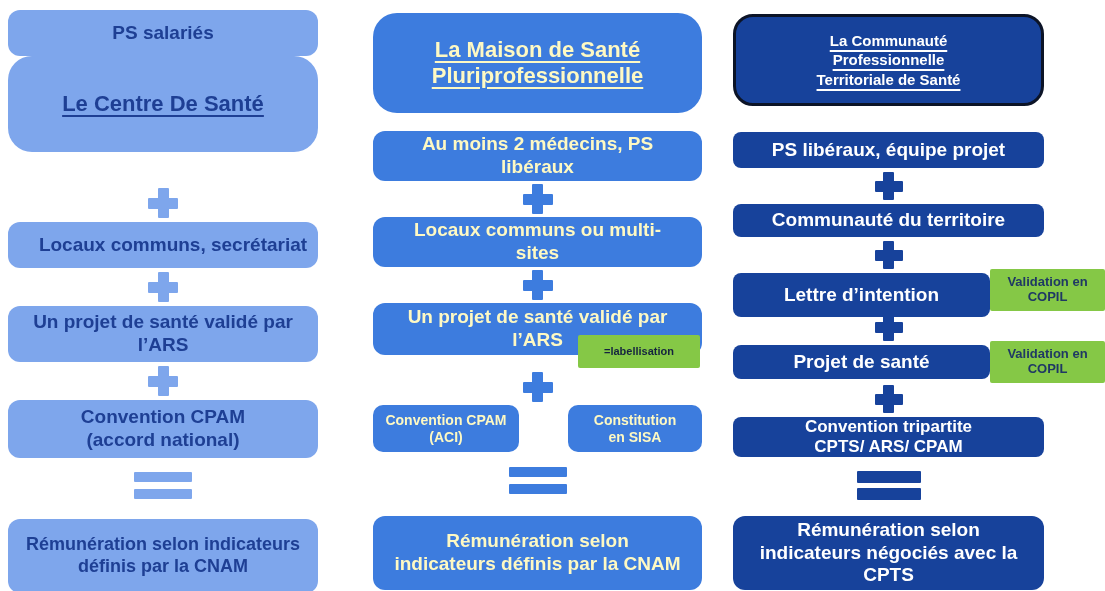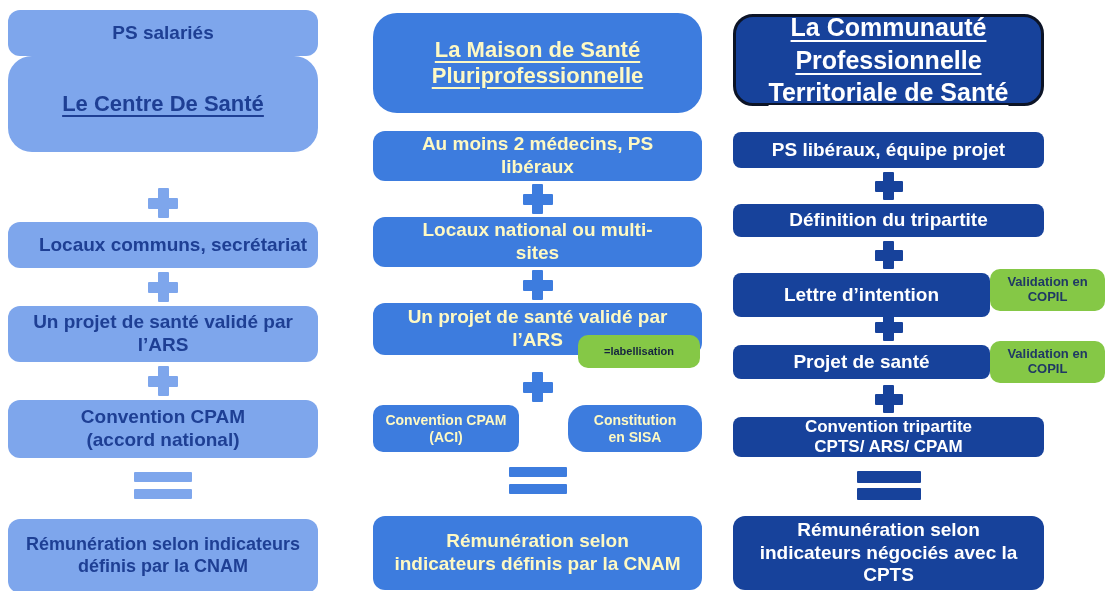--- a/index.html
+++ b/index.html
@@ -36,21 +36,21 @@
   .equals{display:flex;flex-direction:column;justify-content:space-between;
           width:58px;height:27px;flex:0 0 auto;}
   .equals i{display:block;width:100%;height:10px;border-radius:1px;}
   .e1 i{background:#7EA6EC;}
   .e2 i{background:#3D7CDE;}
   .e3 i{background:#17429B;}
   .e3{width:64px;height:29px;}
   .e3 i{height:12px;}
 
   
-  .tag{position:absolute;background:#85C846;border-radius:10px;
+  .tag{position:absolute;background:#85C846;border-radius:2px;
        display:flex;align-items:center;justify-content:center;text-align:center;
        box-sizing:border-box;}
   .tag-label{white-space:pre-line;line-height:1.15;font-size:13px;}
 
   .row{position:relative;width:100%;}
 </style>
 </head>
 <body>
 
 <div class="canvas">
@@ -98,72 +98,72 @@
 Pluriprofessionnelle</span>
     </div>
 
     <div class="box c2 step" style="height:50px;">
       <span class="label">Au moins 2 médecins, PS
 libéraux</span>
     </div>
     <div class="plus p2" style="margin:3px 0;"></div>
 
     <div class="box c2 step" style="height:50px;">
-      <span class="label">Locaux national ou multi-
+      <span class="label">Locaux communs ou multi-
 sites</span>
     </div>
     <div class="plus p2" style="margin:3px 0;"></div>
 
     <div class="row" style="height:52px;">
       <div class="box c2 step" style="height:52px;">
         <span class="label">Un projet de santé validé par
 l’ARS</span>
       </div>
       <div class="tag" style="right:2px;bottom:-13px;width:122px;height:33px;">
         <span class="tag-label" style="color:#15233f;font-size:11px;">=labellisation</span>
       </div>
     </div>
     <div class="plus p2" style="margin:17px 0 3px 0;"></div>
 
     <div class="row" style="height:47px;display:flex;justify-content:space-between;">
       <div class="box c2" style="width:146px;height:47px;border-radius:10px;font-size:14px;">
         <span class="label">Convention CPAM
 (ACI)</span>
       </div>
-      <div class="box c2" style="width:134px;height:47px;border-radius:18px;font-size:14px;">
+      <div class="box c2" style="width:134px;height:47px;border-radius:10px;font-size:14px;">
         <span class="label">Constitution
 en SISA</span>
       </div>
     </div>
 
     <div class="equals e2" style="margin-top:15px;">
         <i></i>
         <i></i>
       </div>
 
     <div class="box c2 step" style="height:74px;margin-top:22px;">
       <span class="label">Rémunération selon
 indicateurs définis par la CNAM</span>
     </div>
   </section>
 
   <section class="col" style="left:733px;top:14px;width:311px;">
-    <div class="box c3 hdr" style="height:92px;margin-bottom:26px;border:3px solid #0c1427;border-radius:20px;font-size:25px;">
+    <div class="box c3 hdr" style="height:92px;margin-bottom:26px;border:3px solid #0c1427;border-radius:20px;font-size:15px;">
       <span class="label u" style="line-height:1.3;">La Communauté
 Professionnelle
 Territoriale de Santé</span>
     </div>
 
     <div class="box c3 step3" style="height:36px;">
       <span class="label">PS libéraux, équipe projet</span>
     </div>
     <div class="plus p3" style="margin:4px 0;width:28px;height:28px;"></div>
 
     <div class="box c3 step3" style="height:33px;">
-      <span class="label">Définition du tripartite</span>
+      <span class="label">Communauté du territoire</span>
     </div>
     <div class="plus p3" style="margin:4px 0;width:28px;height:28px;"></div>
 
     <div class="row" style="height:34px;">
       <div class="box c3 step3" style="width:257px;height:44px;">
         <span class="label">Lettre d’intention</span>
       </div>
       <div class="tag" style="left:257px;top:-4px;width:115px;height:42px;">
         <span class="tag-label" style="color:#1F3864;">Validation en
 COPIL</span>

